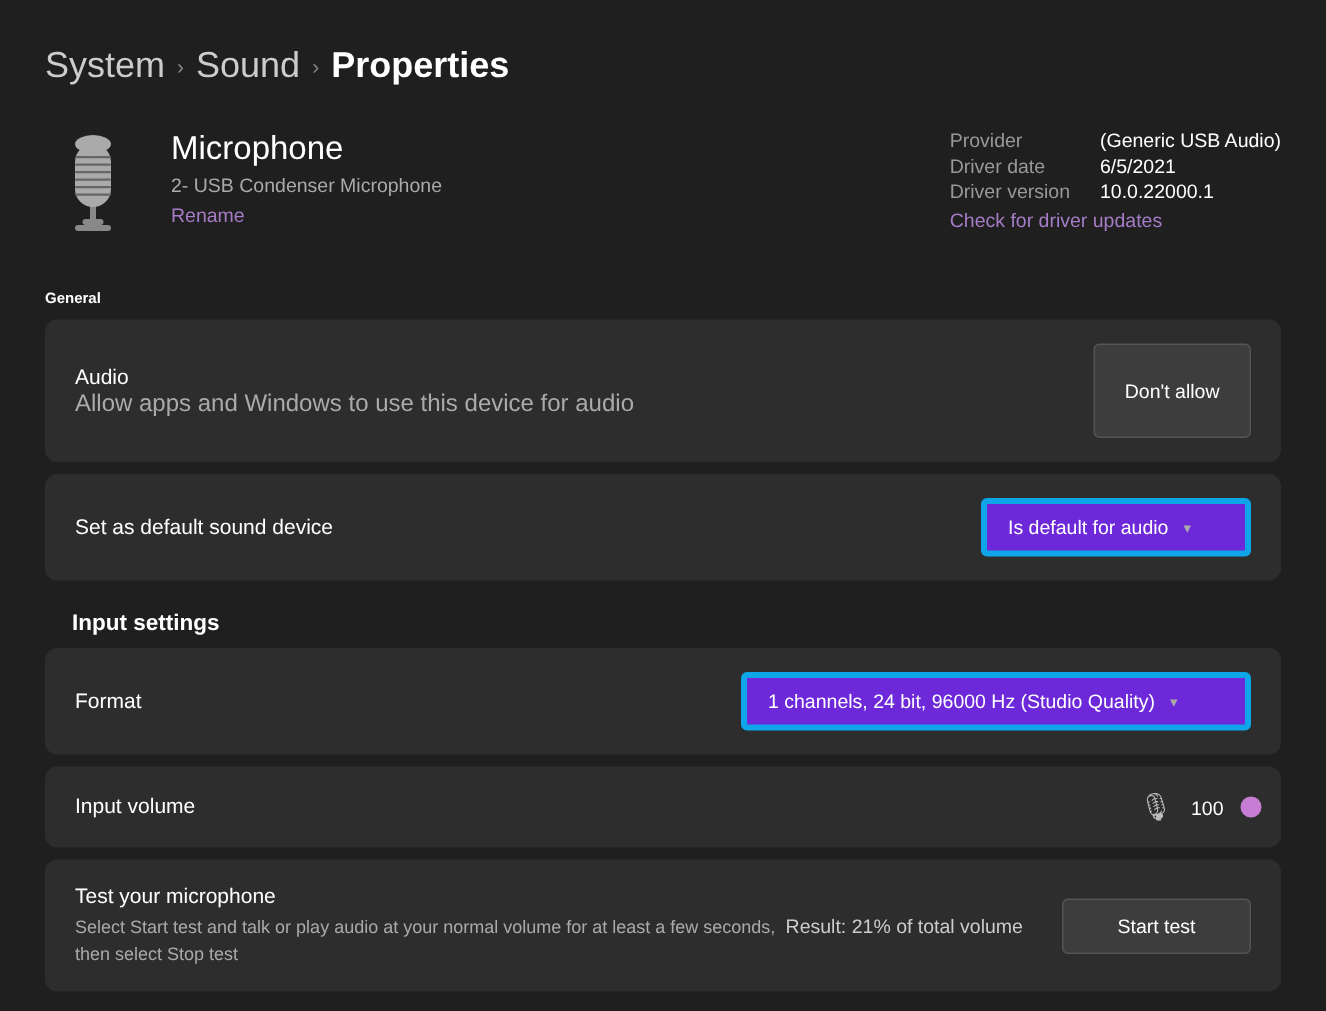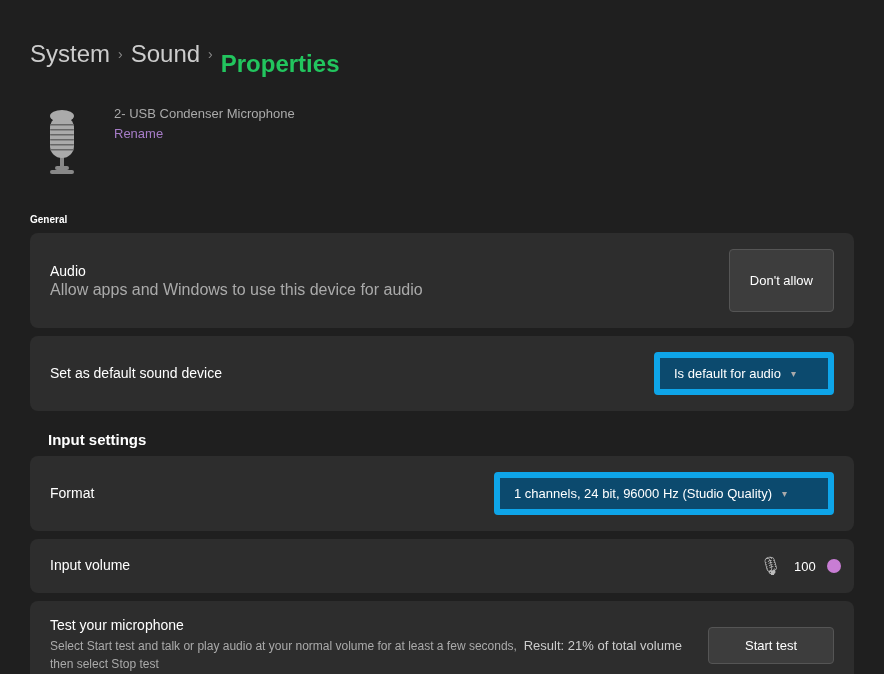--- a/index.html
+++ b/index.html
@@ -22,22 +22,21 @@
       display: flex;
       align-items: center;
       gap: 8px;
       font-size: 24px;
       font-weight: 400;
       margin-bottom: 28px;
       color: #ccc;
     }
     .breadcrumb .current {
       font-weight: 700;
-      color: #22c55e;
-      margin-top: 20px;
+      color: #ffffff;
     }
     .breadcrumb .chevron {
       font-size: 14px;
       color: #888;
     }
 
     
     .device-header {
       display: flex;
       align-items: flex-start;
@@ -131,23 +130,23 @@
       border: 1px solid #555;
       border-radius: 4px;
       padding: 23px 20px;
       font-size: 13px;
       cursor: pointer;
       white-space: nowrap;
     }
 
     
     .dropdown {
-      background: #0c4a6e;
-      color: #fff;
-      border: 6px solid #0ea5e9;
+      background: #6d28d9;
+      color: #fff;
+      border: 4px solid #0ea5e9;
       border-radius: 4px;
       padding: 8px 14px;
       font-size: 13px;
       cursor: pointer;
       display: flex;
       align-items: center;
       gap: 10px;
       min-width: 180px;
     }
     .dropdown .chevron-down { font-size: 10px; color: #aaa; }
@@ -274,24 +273,34 @@
         <rect x="14" y="24" width="24" height="1.5" rx="0.75" fill="#666"></rect>
         <rect x="14" y="29" width="24" height="1.5" rx="0.75" fill="#666"></rect>
         <rect x="14" y="34" width="24" height="1.5" rx="0.75" fill="#666"></rect>
         <rect x="14" y="39" width="24" height="1.5" rx="0.75" fill="#666"></rect>
 
         <ellipse cx="26" cy="6" rx="12" ry="6" fill="#aaa"></ellipse>
       </svg>
     </div>
 
     <div class="device-info">
+      <div class="device-name">Microphone</div>
       <div class="device-subtitle">2- USB Condenser Microphone</div>
       <a class="rename-link">Rename</a>
     </div>
 
+    <div class="device-meta">
+      <span class="label">Provider</span>
+      <span class="value">(Generic USB Audio)</span>
+      <span class="label">Driver date</span>
+      <span class="value">6/5/2021</span>
+      <span class="label">Driver version</span>
+      <span class="value">10.0.22000.1</span>
+      <span class="link">Check for driver updates</span>
+    </div>
   </div>
 
   <div class="section-title">General</div>
 
   <div class="card">
     <div class="card-row">
       <div>
         <div class="card-label">Audio</div>
         <div class="card-desc">Allow apps and Windows to use this device for audio</div>
       </div>

